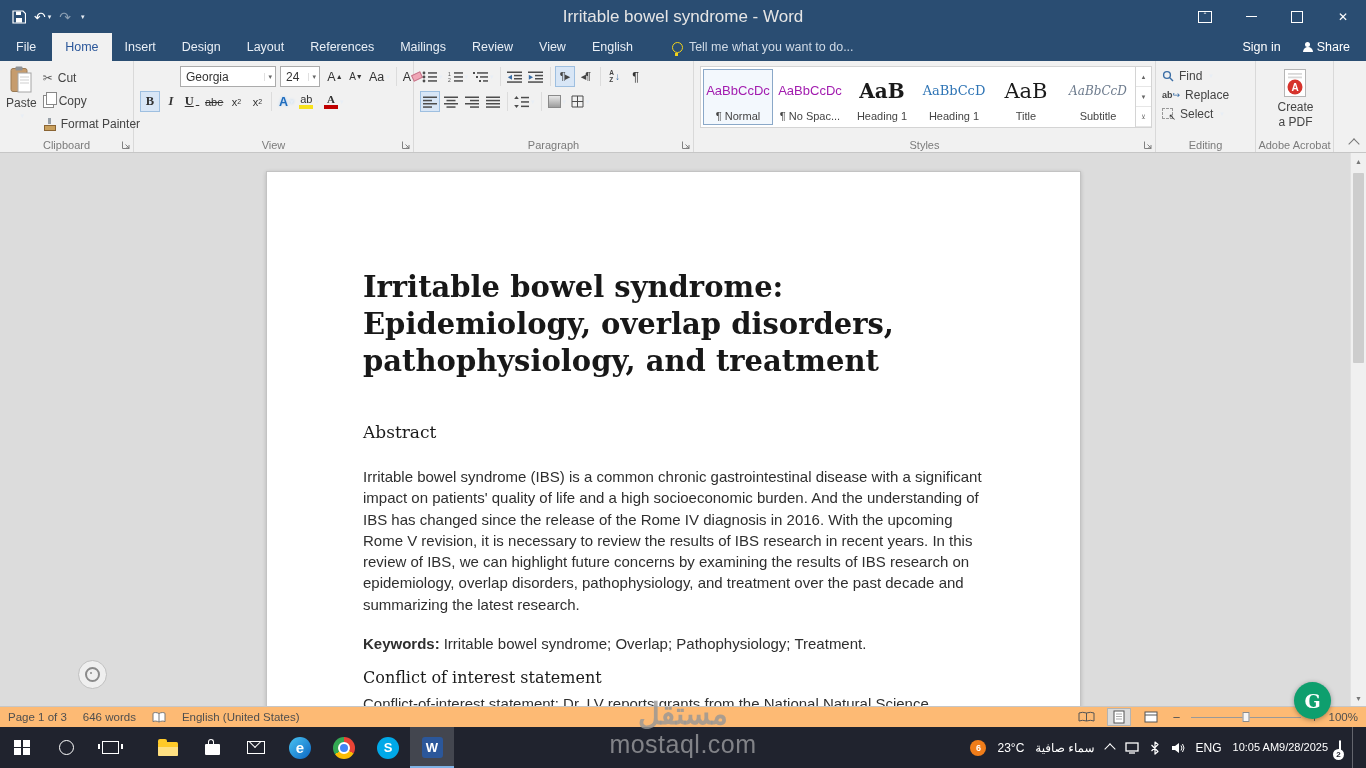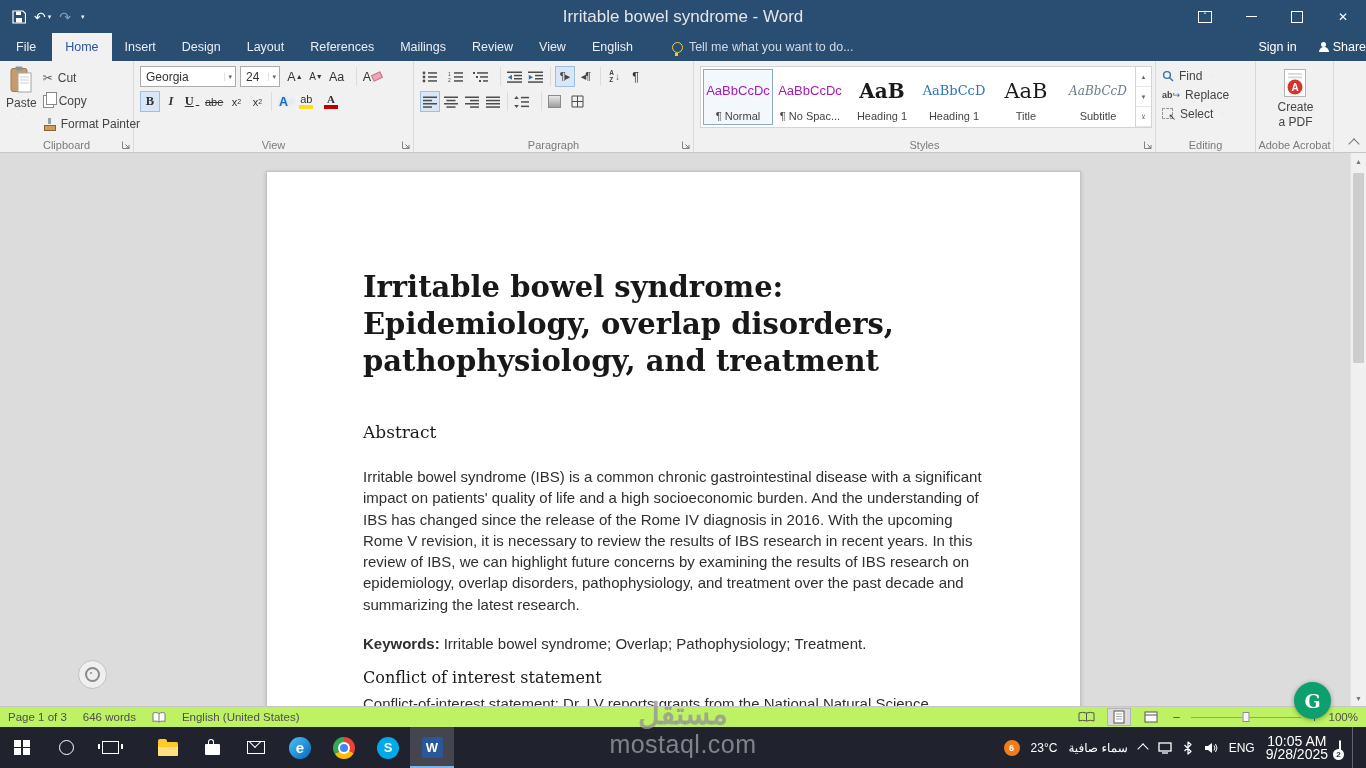--- a/index.html
+++ b/index.html
@@ -20,21 +20,21 @@
   .rdo-box{width:12px;height:10px;border:1.2px solid #fff;display:flex;align-items:flex-start;justify-content:center;font-size:6px;line-height:6px;}
 
   
   .tabrow{height:28px;background:#2a4d72;display:flex;align-items:stretch;flex:0 0 auto;}
   .tab{padding:0 13px;font-size:12.5px;color:#e9eff6;line-height:28px;}
   .tab.file{padding:0 16px;}
   .tab.active{background:#f1f1f1;color:#2b579a;}
   .tellme{display:flex;align-items:center;gap:6px;margin-left:26px;color:#cfdae6;font-size:12.5px;}
   .bulb{width:9px;height:9px;border:1.4px solid #f2d21c;border-radius:50%;position:relative;}
   .bulb::after{content:"";position:absolute;left:2px;bottom:-4px;width:3px;height:3px;background:#f2d21c;}
-  .tr-right{margin-left:auto;display:flex;align-items:center;gap:22px;padding-right:0;font-size:12.5px;color:#fff;}
+  .tr-right{margin-left:auto;display:flex;align-items:center;gap:22px;padding-right:16px;font-size:12.5px;color:#fff;}
   .person{width:9px;height:9px;position:relative;display:inline-block;margin-right:5px;}
   .person::before{content:"";position:absolute;left:2.5px;top:0;width:5px;height:5px;border-radius:50%;background:#fff;}
   .person::after{content:"";position:absolute;left:0;top:5px;width:10px;height:5px;border-radius:5px 5px 0 0;background:#fff;}
 
   
   .ribbon{height:91px;background:#f1f1f1;border-bottom:1px solid #c6c6c6;display:flex;flex:0 0 auto;position:relative;}
   .grp{position:relative;border-right:1px solid #d9d9d9;padding:5px 4px 16px 6px;box-sizing:border-box;display:flex;align-items:flex-start;}
   .grp-label{position:absolute;bottom:1px;left:0;right:0;text-align:center;font-size:11px;color:#7b7b7b;}
   .launcher{position:absolute;right:2px;bottom:2px;}
   .rows{display:flex;flex-direction:column;gap:4px;}
@@ -109,21 +109,21 @@
   .varrow.up{top:0;} .varrow.dn{bottom:0;}
   .vthumb{position:absolute;left:2px;width:11px;top:20px;height:190px;background:#cdcdcd;border-radius:1px;}
 
   .floatbtn{position:absolute;left:78px;top:507px;width:27px;height:27px;border-radius:50%;background:#efefef;border:1px solid #c0c0c0;display:flex;align-items:center;justify-content:center;}
   .floatbtn i{width:11px;height:11px;border:2px solid #8a8a8a;border-radius:50%;position:relative;display:block;}
   .floatbtn i::after{content:"";position:absolute;left:2.5px;top:2.5px;width:2px;height:2px;background:#8a8a8a;border-radius:50%;}
 
   .grammarly{position:absolute;right:35px;bottom:49px;width:37px;height:37px;border-radius:50%;background:#0e9f6e;display:flex;align-items:center;justify-content:center;color:#fff;font-family:"DejaVu Serif",serif;font-weight:bold;font-size:19px;box-shadow:0 1px 5px rgba(0,0,0,.35);z-index:40;}
 
   
-  .statusbar{height:20px;background:#bef264;border-top:1px solid #c6c6c6;display:flex;align-items:center;gap:16px;padding:0 8px;font-size:11.5px;color:#4f4f4f;flex:0 0 auto;}
+  .statusbar{height:20px;background:#fdba74;border-top:1px solid #c6c6c6;display:flex;align-items:center;gap:16px;padding:0 8px;font-size:11.5px;color:#4f4f4f;flex:0 0 auto;}
   .sb-right{margin-left:auto;display:flex;align-items:center;gap:8px;}
   .vmode{width:24px;height:18px;display:flex;align-items:center;justify-content:center;}
   .vmode.sel{background:#dadada;box-shadow:inset 0 0 0 1px #b3b3b3;}
   .zsym{font-size:13px;color:#555;width:12px;text-align:center;}
   .zslider{width:110px;height:14px;position:relative;}
   .ztrack{position:absolute;left:0;right:0;top:6.5px;height:1px;background:#999;}
   .znotch{position:absolute;left:50%;top:3px;width:1px;height:8px;background:#999;}
   .zthumb{position:absolute;left:50%;top:2px;width:7px;height:10px;background:#f6f6f6;border:1px solid #8a8a8a;transform:translateX(-50%);box-sizing:border-box;}
 
   
@@ -146,21 +146,21 @@
   .ic-mail::before{content:"";position:absolute;left:2px;top:-6px;width:9px;height:9px;border-right:1.5px solid #fff;border-bottom:1.5px solid #fff;transform:rotate(45deg);}
   .circ{width:22px;height:22px;border-radius:50%;display:flex;align-items:center;justify-content:center;color:#fff;font-weight:bold;}
   .ic-edge{background:linear-gradient(135deg,#49c3f2,#0b66c3);font-size:15px;}
   .ic-skype{background:#00a9e8;font-size:13px;}
   .ic-chrome{width:22px;height:22px;border-radius:50%;background:conic-gradient(#ea4335 0 120deg,#fbbc05 120deg 235deg,#34a853 235deg 360deg);position:relative;}
   .ic-chrome::after{content:"";position:absolute;left:5px;top:5px;width:12px;height:12px;border-radius:50%;background:#4285f4;border:2px solid #fff;box-sizing:border-box;}
   .ic-word{width:21px;height:21px;border-radius:3px;background:#2b579a;color:#fff;font-weight:bold;font-size:13px;display:flex;align-items:center;justify-content:center;}
   .tray{margin-left:auto;display:flex;align-items:center;gap:11px;padding-right:8px;font-size:12px;}
   .ic-orange{width:16px;height:16px;border-radius:50%;background:#f07d1a;color:#fff;font-size:9px;font-weight:bold;display:flex;align-items:center;justify-content:center;}
   .chev{width:7px;height:7px;border-left:1.6px solid #fff;border-top:1.6px solid #fff;transform:rotate(45deg);margin-top:3px;}
-  .clock{display:flex;flex-direction:column;align-items:center;font-size:14px;line-height:13px;}
+  .clock{display:flex;flex-direction:row;align-items:center;font-size:11px;line-height:13px;}
   .ic-notif{width:14px;height:12px;border:1.5px solid #fff;border-radius:2px;position:relative;}
   .nbadge{position:absolute;left:-6px;bottom:-5px;width:11px;height:11px;border-radius:50%;background:#fff;color:#20232e;font-size:8px;font-weight:bold;display:flex;align-items:center;justify-content:center;}
   .desk{width:5px;height:41px;border-left:1px solid rgba(255,255,255,.3);}
 
   
   .watermark{position:absolute;left:50%;bottom:10px;transform:translateX(-50%);z-index:60;text-align:center;pointer-events:none;}
   .wm-ar{font-size:30px;line-height:32px;font-weight:bold;color:rgba(150,150,150,.8);}
   .wm-en{font-size:25px;line-height:28px;letter-spacing:.5px;color:rgba(210,210,210,.55);}
 
   svg{display:block;}
@@ -264,21 +264,21 @@
             <path d="M1.5 1.5 V8.5 H8.5" fill="none" stroke="#808080"></path>
             <path d="M4.5 4.5 L8 8 M8 5 V8 H5" fill="none" stroke="#808080"></path>
           </svg>
         </span>
       <div class="grp-label">Clipboard</div>
     </div>
 
     <div class="grp" style="width:280px;">
       <div class="rows">
         <div class="rrow">
-          <span class="combo" style="width:96px;">
+          <span class="combo" style="width:96px;margin-left:40px;">
               <span>Georgia</span>
               <span class="cc">▾</span>
             </span>
           <span class="combo" style="width:40px;margin-left:3px;">
               <span>24</span>
               <span class="cc">▾</span>
             </span>
           <span class="ibtn" style="margin-left:4px;">A<span style="font-size:7px;vertical-align:top;">▲</span></span>
           <span class="ibtn">
               <span style="font-size:10px;">A</span>

